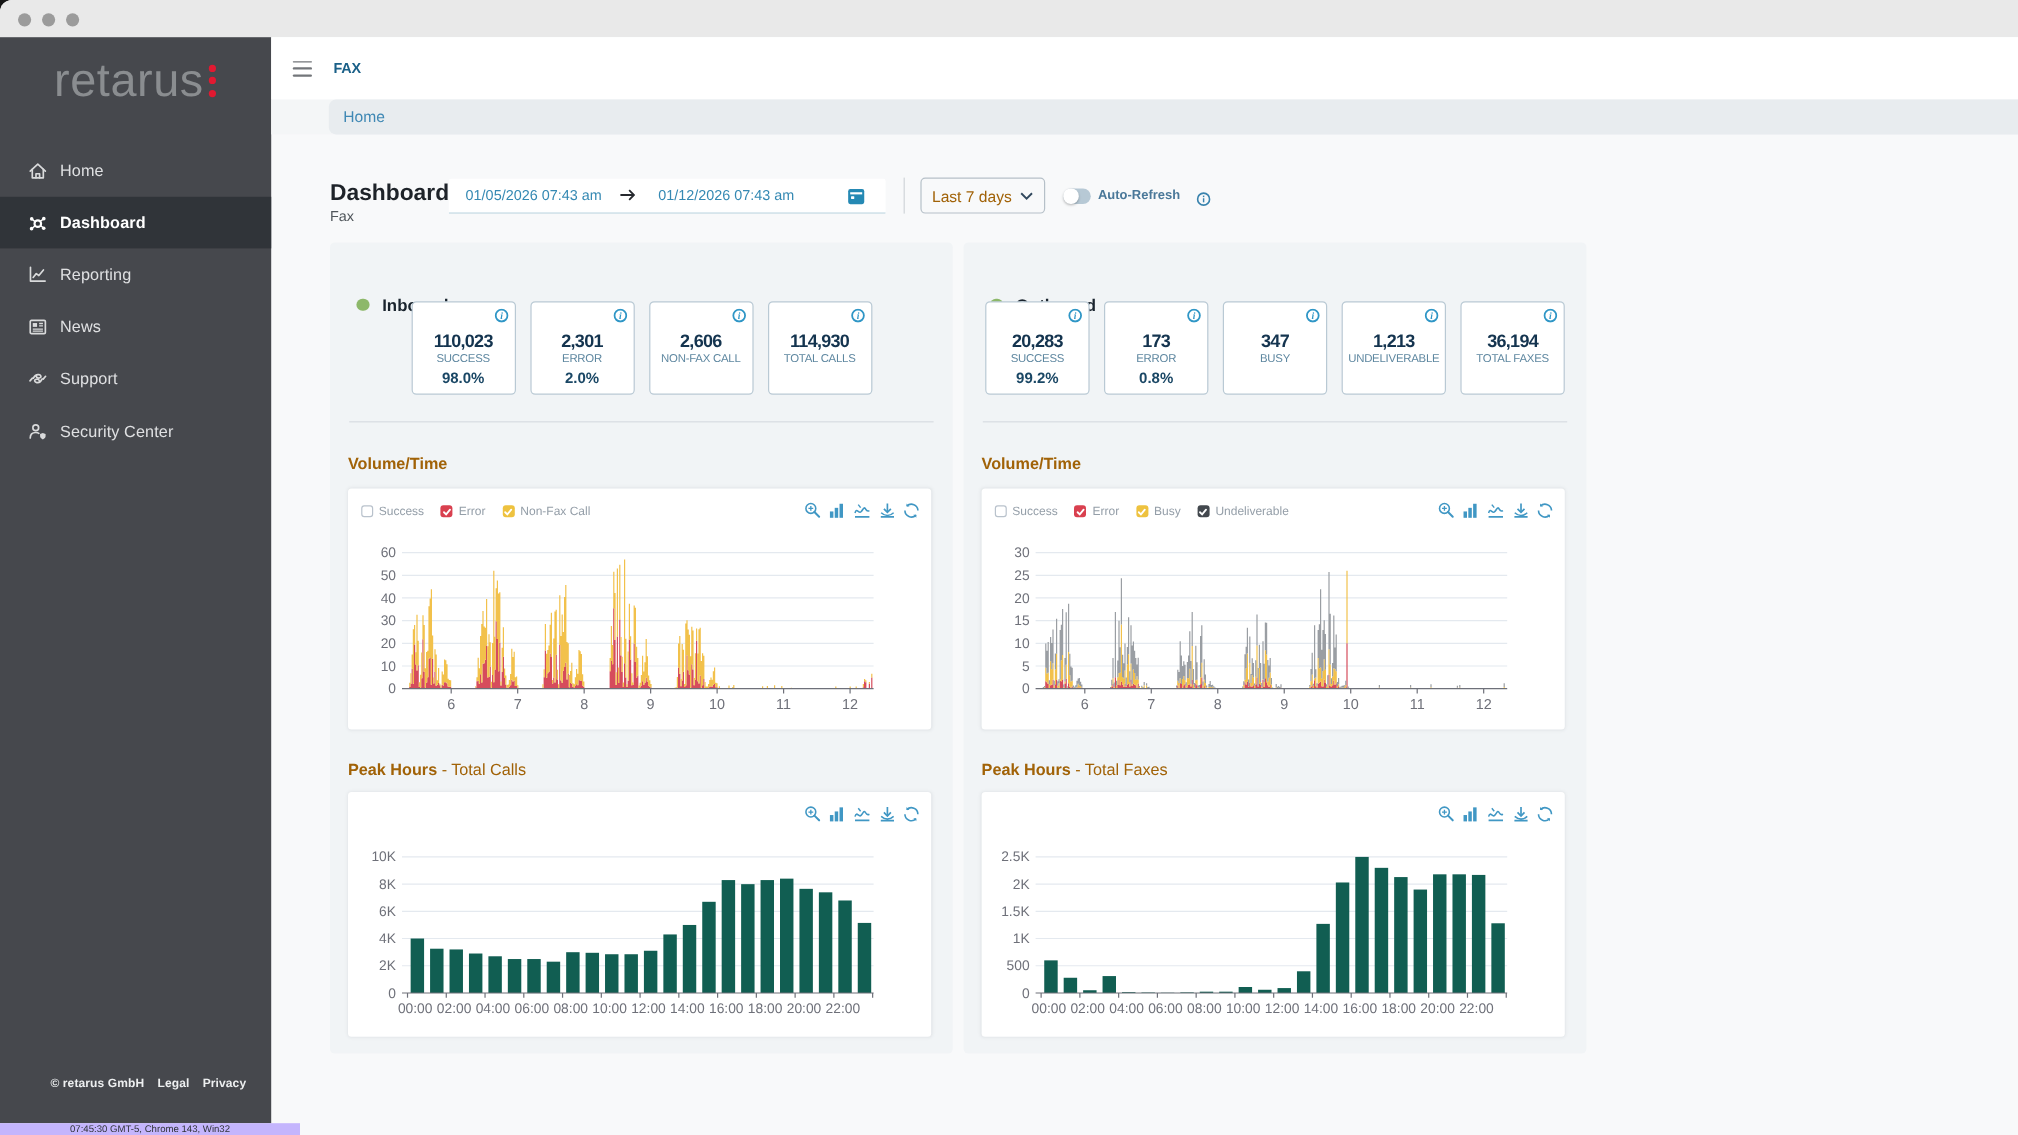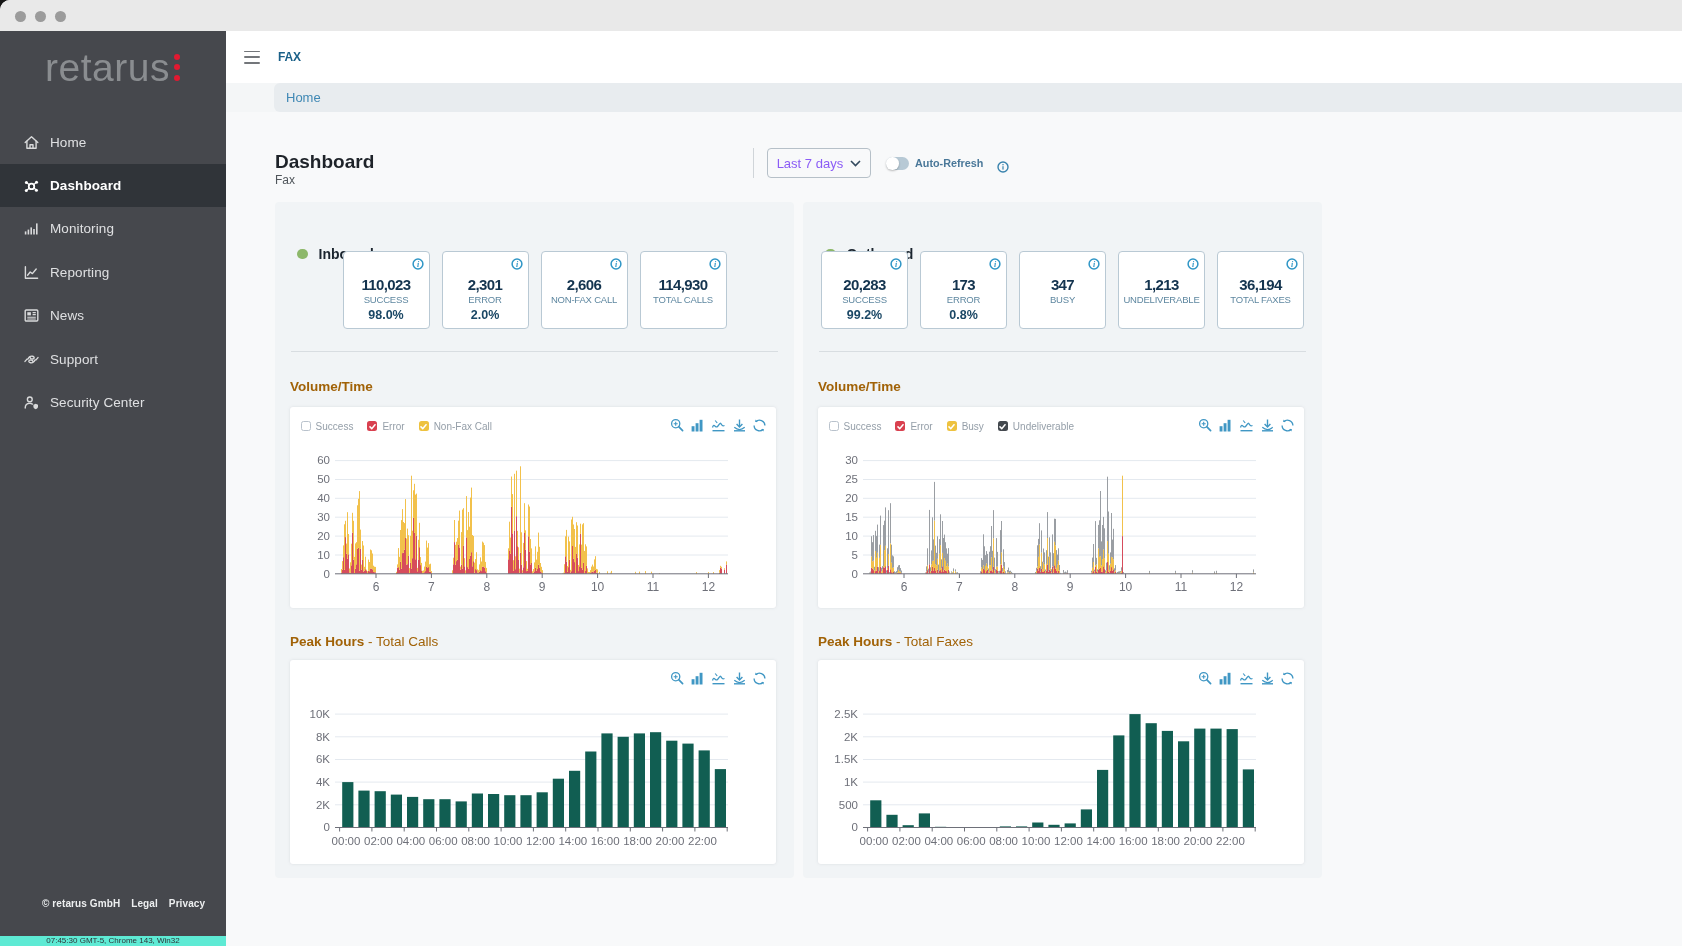--- a/index.html
+++ b/index.html
@@ -8,36 +8,36 @@
 .side { position:absolute; left:0; top:31px; width:226px; height:904.5px; background:#46484d; }
 .logo { position:absolute; left:45px; top:14.5px; font-size:39px; letter-spacing:0.5px; color:#8a8d90; }
 .ldot { position:absolute; left:174px; width:6px; height:6px; border-radius:50%; background:#e11931; }
 .nav { position:absolute; left:0; top:89.5px; width:226px; }
 .nitem { height:43.4px; display:flex; align-items:center; padding-left:23px; color:#dfe0e2; font-size:13.5px; font-weight:500; }
 .nitem .nico { width:17px; height:17px; margin-right:10px; display:flex; align-items:center; }
 .nitem .nlab { letter-spacing:.1px; }
 .nitem.active { background:#303439; color:#fff; font-weight:700; }
 .sfoot { position:absolute; left:42px; top:867px; font-size:10px; font-weight:700; color:#edeff0; letter-spacing:.1px; }
 .sfoot span { margin-right:11px; }
-.status { position:absolute; left:0; top:935.5px; width:226px; height:10.5px; background:#5eead4; color:#2f3338; font-size:8px; text-align:center; line-height:10.5px; }
+.status { position:absolute; left:0; top:935.5px; width:250px; height:10.5px; background:#c4b5fd; color:#2f3338; font-size:8px; text-align:center; line-height:10.5px; }
 .topbar { position:absolute; left:226px; top:31px; right:0; height:52px; background:#fff; }
 .hamb { position:absolute; left:18px; top:19.5px; width:16px; }
 .hamb div { height:1.9px; background:#73767a; margin-bottom:3.8px; border-radius:1px; }
 .fax { position:absolute; left:52px; top:18.5px; font-size:12px; font-weight:700; color:#1a6088; letter-spacing:-.2px; }
 .crumbstrip { position:absolute; left:226px; top:83px; right:0; height:29px; background:#f4f6f7; }
 .crumbbox { position:absolute; left:48px; top:0; right:0; height:29px; background:#e8ecef; border-radius:6px 0 0 6px; }
 .crumbbox span { position:absolute; left:12px; top:7px; font-size:13px; color:#3f88b4; }
 .title { position:absolute; left:275px; top:151px; font-size:19px; font-weight:700; color:#1e2329; }
 .subtitle { position:absolute; left:275px; top:173px; font-size:12px; color:#50565b; }
 .dpick { position:absolute; left:374px; top:149px; width:364px; height:28.5px; background:#fff; border-bottom:1.5px solid #8db7cb; border-radius:2px 2px 0 0; display:flex; align-items:center; font-size:12px; color:#3589b3; }
 .dpick .d1 { margin-left:14px; }
 .dpick .arr { margin:0 18px 0 15px; display:flex; align-items:center; }
 .calico { position:absolute; right:17px; top:7px; }
 .vsep { position:absolute; left:753px; top:148px; width:1px; height:30px; background:#d0d5d9; }
-.lastbtn { position:absolute; left:767px; top:148px; width:104px; height:30px; border:1px solid #b6c0c8; border-radius:4px; display:flex; align-items:center; justify-content:center; font-size:13px; color:#8b5cf6; }
+.lastbtn { position:absolute; left:767px; top:148px; width:104px; height:30px; border:1px solid #b6c0c8; border-radius:4px; display:flex; align-items:center; justify-content:center; font-size:13px; color:#a16207; }
 .toggle { position:absolute; left:885.5px; top:157px; width:23.5px; height:13px; background:#b7c9d5; border-radius:6.5px; }
 .toggle div { position:absolute; left:.5px; top:.25px; width:12.5px; height:12.5px; background:#fff; border-radius:50%; box-shadow:0 1px 2px rgba(0,0,0,.25); }
 .arlab { position:absolute; left:915px; top:157px; font-size:10.8px; font-weight:700; color:#4a7899; }
 .infoi { position:absolute; left:997px; top:159px; }
 .panel { position:absolute; top:202px; width:519px; height:676px; background:#f1f4f6; border-radius:4px; }
 .phead { position:absolute; left:22px; top:23px; display:flex; align-items:center;margin-top:21px; }
 .gdot { width:10.5px; height:10.5px; border-radius:50%; background:#8db86a; margin-right:11px; }
 .ptitle { font-size:14px; font-weight:700; color:#1a242e; }
 .cards { position:absolute; left:0; top:48.5px; width:519px; display:flex; justify-content:center; gap:12px; }
 .scard { position:relative; width:87px; height:78px; background:#fff; border:1px solid #b9c9d4; border-radius:4px; text-align:center; }
@@ -92,32 +92,20 @@
               <circle cx="14.3" cy="5" r="1.6" fill="#fff"></circle>
               <circle cx="14.2" cy="13.5" r="1.6" fill="#fff"></circle>
               <circle cx="3.5" cy="13.8" r="1.6" fill="#fff"></circle>
             </svg>
           </span>
           <span class="nlab">Dashboard</span>
         </div>
         <div class="nitem">
           <span class="nico">
             <svg width="17" height="17" viewBox="0 0 17 17">
-              <rect x="1.8" y="11.4" width="1.6" height="3.1" fill="#d9dadb"></rect>
-              <rect x="4.6" y="9.6" width="1.6" height="4.9" fill="#d9dadb"></rect>
-              <rect x="7.4" y="7.4" width="1.6" height="7.1" fill="#d9dadb"></rect>
-              <rect x="10.2" y="9" width="1.6" height="5.5" fill="#d9dadb"></rect>
-              <rect x="13" y="3.4" width="1.6" height="11.1" fill="#d9dadb"></rect>
-            </svg>
-          </span>
-          <span class="nlab">Monitoring</span>
-        </div>
-        <div class="nitem">
-          <span class="nico">
-            <svg width="17" height="17" viewBox="0 0 17 17">
               <path d="M2.4 2.8v11.4h12.2" stroke="#d9dadb" stroke-width="1.4" fill="none" stroke-linecap="round" stroke-linejoin="round"></path>
               <path d="M4.6 11.2l2.6-3.2 2.2 1.6 3.8-4.6" stroke="#d9dadb" stroke-width="1.4" fill="none" stroke-linecap="round" stroke-linejoin="round"></path>
             </svg>
           </span>
           <span class="nlab">Reporting</span>
         </div>
         <div class="nitem">
           <span class="nico">
             <svg width="17" height="17" viewBox="0 0 17 17">
               <rect x="2.2" y="3" width="12.6" height="11" rx="1" stroke="#d9dadb" stroke-width="1.4" fill="none" stroke-linecap="round" stroke-linejoin="round"></rect>
@@ -159,20 +147,35 @@
       </div>
     <div class="fax">FAX</div>
   </div>
   <div class="crumbstrip">
       <div class="crumbbox">
         <span>Home</span>
       </div>
     </div>
   <div class="title">Dashboard</div>
   <div class="subtitle">Fax</div>
+  <div class="dpick">
+      <span class="d1">01/05/2026 07:43 am</span>
+      <span class="arr">
+        <svg width="14" height="11" viewBox="0 0 14 11">
+          <path d="M1 5.5h11M8.3 1.5l4 4-4 4" fill="none" stroke="#26292e" stroke-width="1.5"></path>
+        </svg>
+      </span>
+      <span>01/12/2026 07:43 am</span>
+    <div class="calico"><svg width="15" height="15" viewBox="0 0 15 15">
+          <rect x="0.8" y="1.6" width="13.4" height="12.6" rx="1.8" fill="#2589b4"></rect>
+          <rect x="2.5" y="4.2" width="10" height="1.8" fill="#fff"></rect>
+          <rect x="3.2" y="7.6" width="2.7" height="2.3" rx="0.4" fill="#fff"></rect>
+          <rect x="3.6" y="0.4" width="1.5" height="1.6" fill="#fff" opacity="0.0"></rect>
+        </svg></div>
+  </div>
   <div class="vsep"></div>
   <div class="lastbtn">Last 7 days&nbsp;&nbsp;<svg width="11" height="7" viewBox="0 0 11 7">
         <path d="M1 1l4.5 4.5L10 1" fill="none" stroke="#32495e" stroke-width="1.6"></path>
       </svg></div>
   <div class="toggle">
       <div></div>
     </div>
   <div class="arlab">Auto-Refresh</div>
   <div class="infoi"><svg width="12" height="12" viewBox="0 0 12 12">
         <circle cx="6" cy="6" r="5" fill="none" stroke="#3983ad" stroke-width="1.4"></circle>

